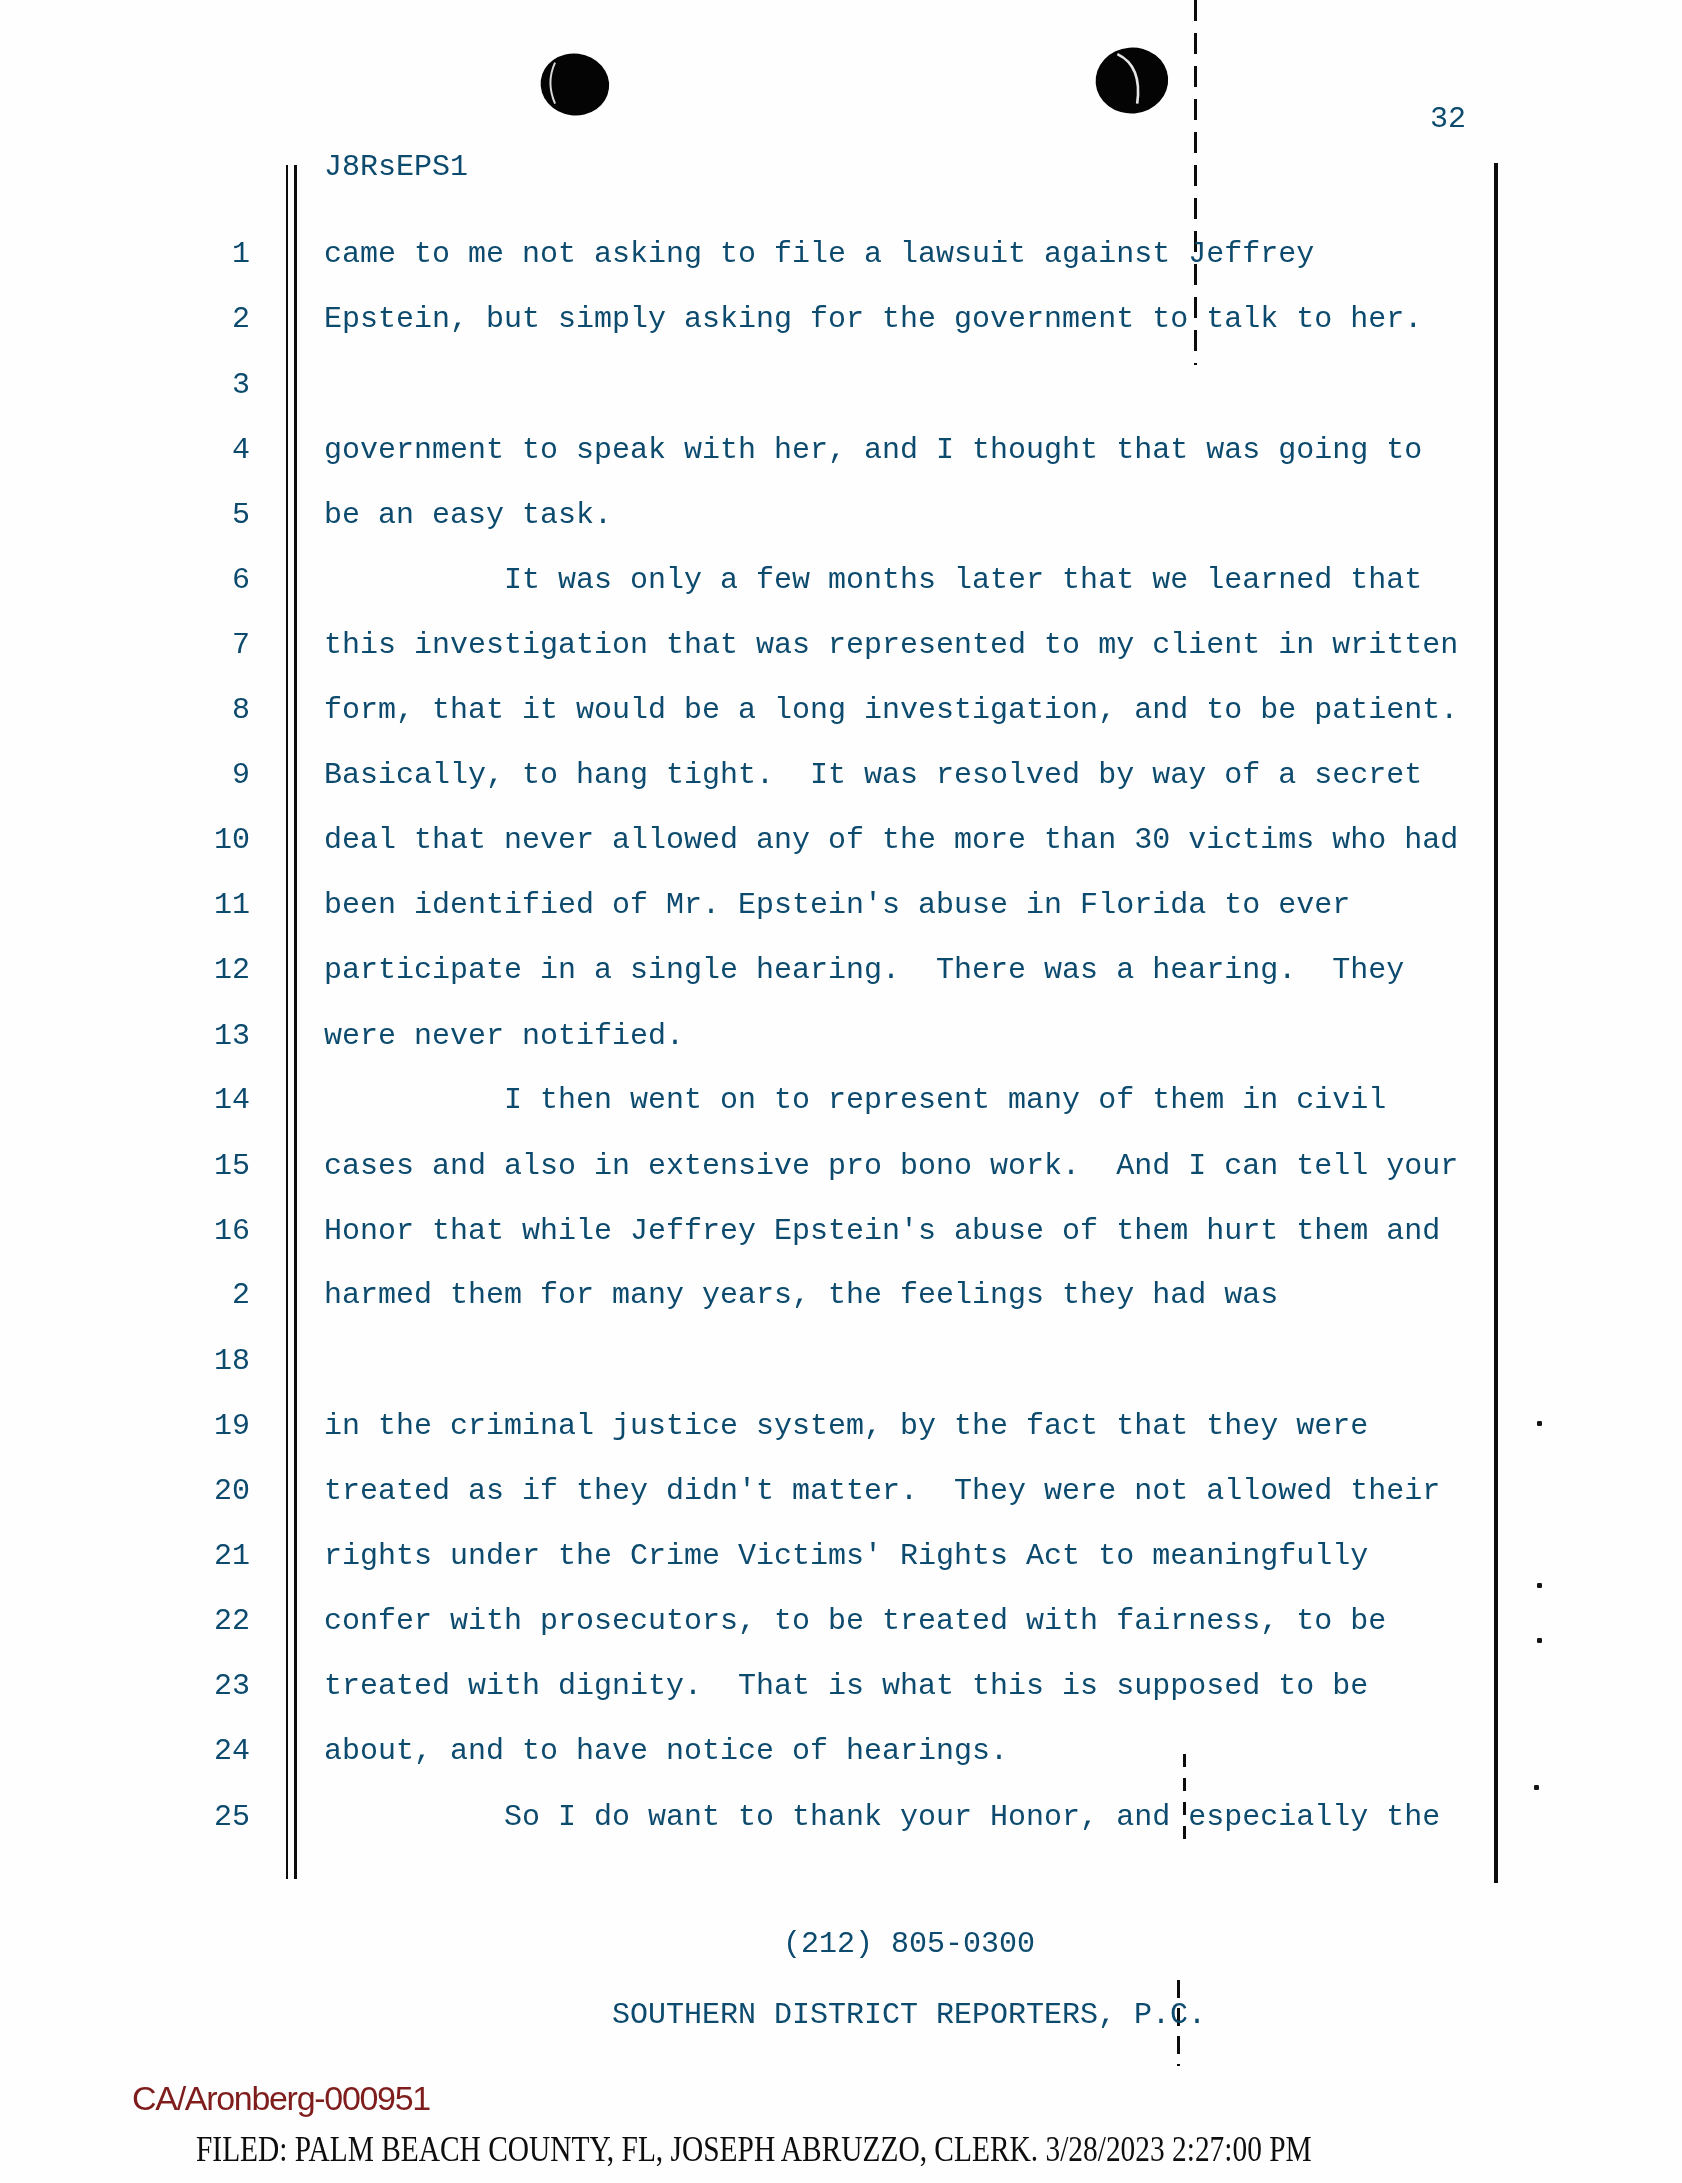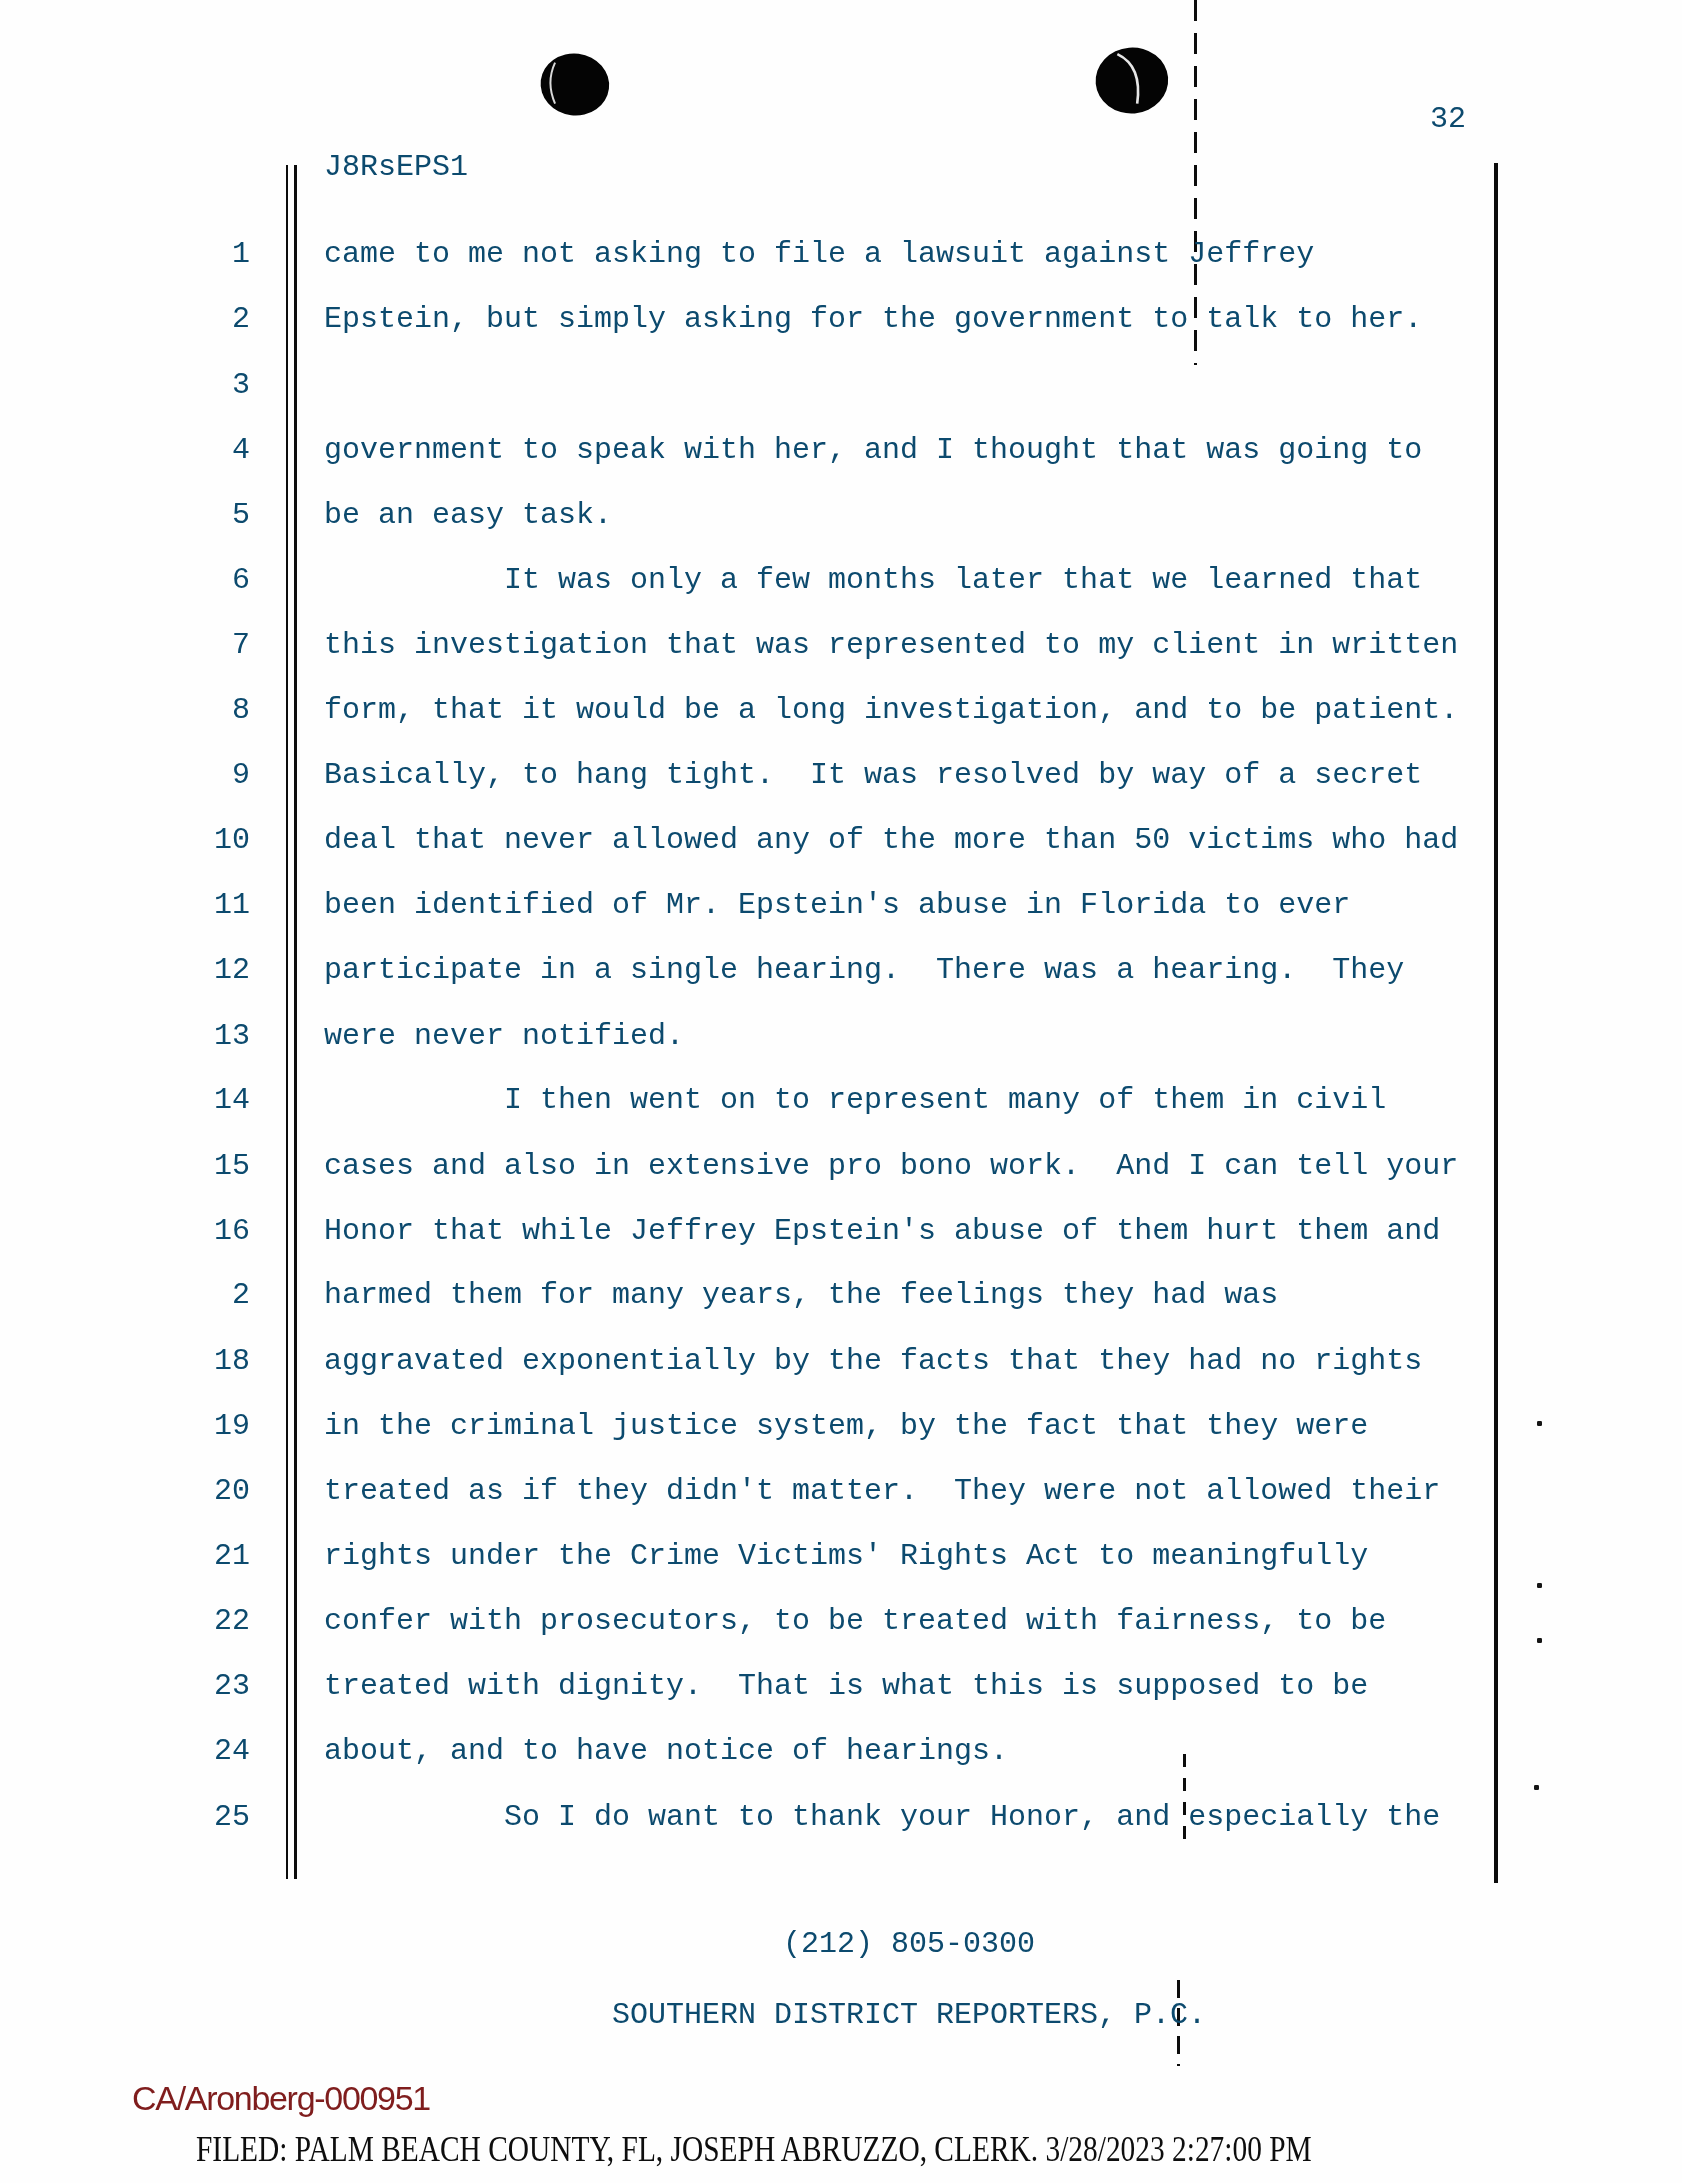--- a/index.html
+++ b/index.html
@@ -113,21 +113,21 @@
     <div class="row mono" style="top:695px">
         <span class="lnum">8</span>
         <span class="ltext">form, that it would be a long investigation, and to be patient.</span>
       </div>
     <div class="row mono" style="top:760px">
         <span class="lnum">9</span>
         <span class="ltext">Basically, to hang tight.  It was resolved by way of a secret</span>
       </div>
     <div class="row mono" style="top:825px">
         <span class="lnum">10</span>
-        <span class="ltext">deal that never allowed any of the more than 50 victims who had</span>
+        <span class="ltext">deal that never allowed any of the more than 30 victims who had</span>
       </div>
     <div class="row mono" style="top:890px">
         <span class="lnum">11</span>
         <span class="ltext">been identified of Mr. Epstein's abuse in Florida to ever</span>
       </div>
     <div class="row mono" style="top:955px">
         <span class="lnum">12</span>
         <span class="ltext">participate in a single hearing.  There was a hearing.  They</span>
       </div>
     <div class="row mono" style="top:1021px">
@@ -145,21 +145,20 @@
     <div class="row mono" style="top:1216px">
         <span class="lnum">16</span>
         <span class="ltext">Honor that while Jeffrey Epstein's abuse of them hurt them and</span>
       </div>
     <div class="row mono" style="top:1280px">
         <span class="lnum">2</span>
         <span class="ltext">harmed them for many years, the feelings they had was</span>
       </div>
     <div class="row mono" style="top:1346px">
         <span class="lnum">18</span>
-        <span class="ltext">aggravated exponentially by the facts that they had no rights</span>
       </div>
     <div class="row mono" style="top:1411px">
         <span class="lnum">19</span>
         <span class="ltext">in the criminal justice system, by the fact that they were</span>
       </div>
     <div class="row mono" style="top:1476px">
         <span class="lnum">20</span>
         <span class="ltext">treated as if they didn't matter.  They were not allowed their</span>
       </div>
     <div class="row mono" style="top:1541px">

